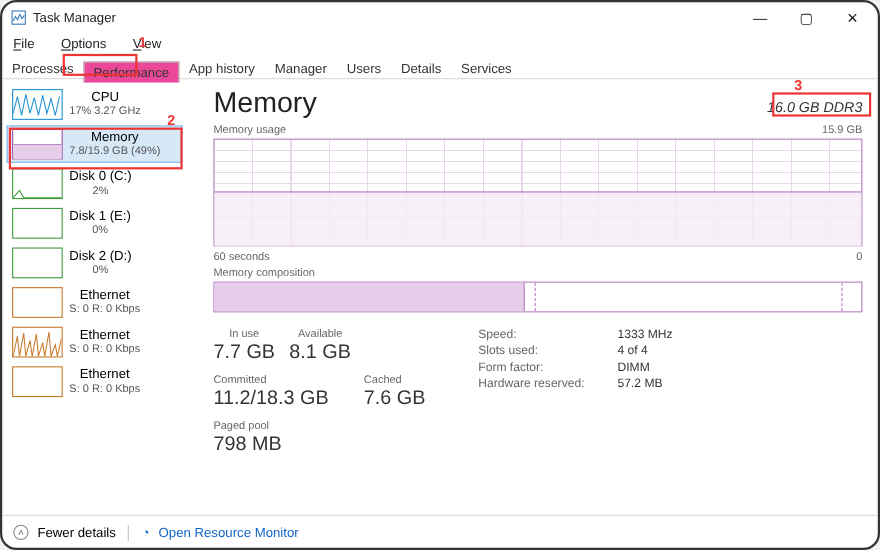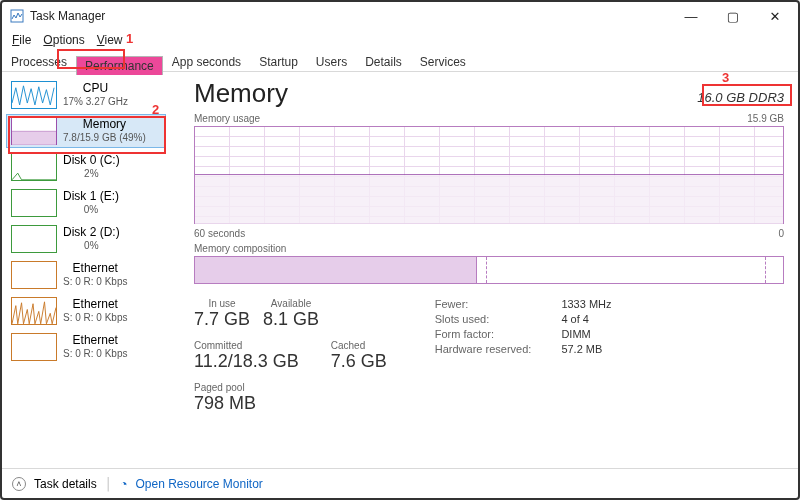--- a/index.html
+++ b/index.html
@@ -1,23 +1,23 @@
 <!DOCTYPE html>
 <html><head>
 <meta charset="utf-8">
 <style>
   * { box-sizing: border-box; font-family: "Segoe UI", Arial, sans-serif; }
   body { margin: 0; background:#f0f0f0; }
-  .frame { width:800px; height:500px; background:#fff; border:2px solid #333; border-radius:4px; position:relative; overflow:hidden; }
+  .frame { width:800px; height:500px; background:#fff; border:2px solid #333; border-radius:15px; position:relative; overflow:hidden; }
   .titlebar { height:28px; display:flex; align-items:center; justify-content:space-between; padding:0 2px 0 8px; }
   .titlebar-left { display:flex; align-items:center; gap:6px; font-size:12px; color:#222; }
   .app-icon svg { display:block; }
   .win-btns { display:flex; }
   .win-btn { width:42px; height:28px; display:flex; align-items:center; justify-content:center; font-size:13px; color:#222; }
-  .menubar { display:flex; gap:4px; padding:0 6px; font-size:12px; color:#222; height:20px; align-items:center; }
+  .menubar { display:flex; gap:16px; padding:0 6px; font-size:12px; color:#222; height:20px; align-items:center; }
   .menubar span { padding:0 4px; }
   .menubar span u { text-decoration:underline; }
   .tabbar { display:flex; border-bottom:1px solid #d9d9d9; margin-top:2px; font-size:12px; }
   .tab { padding:2px 8px; color:#333; border:1px solid transparent; border-bottom:none; position:relative; }
   .tab.sel { background:#ec4899; border-color:#b5b5b5; top:4px; }
   .body { display:flex; height:calc(500px - 28px - 20px - 22px - 28px - 4px); }
   .sidebar { width:168px; padding:6px 4px; overflow:hidden; }
   .side-item { display:flex; align-items:center; gap:6px; border:1px solid transparent; padding:2px 4px; margin-bottom:2px; }
   .side-item.sel { background:#d7e8f7; border:1px solid #7ab7e8; }
   .thumb { width:46px; height:28px; border:1px solid; background:#fff; position:relative; flex:none; }
@@ -73,22 +73,22 @@
 
   <div class="menubar">
     <span><u>F</u>ile</span>
     <span><u>O</u>ptions</span>
     <span><u>V</u>iew</span>
   </div>
 
   <div class="tabbar">
     <div class="tab">Processes</div>
     <div class="tab sel">Performance</div>
-    <div class="tab">App seconds</div>
-    <div class="tab">Startup</div>
+    <div class="tab">App history</div>
+    <div class="tab">Manager</div>
     <div class="tab">Users</div>
     <div class="tab">Details</div>
     <div class="tab">Services</div>
   </div>
 
   <div class="body">
 
     <div class="sidebar">
       <div class="side-item">
         <div class="thumb" style="border-color:#1e90d2">
@@ -211,36 +211,36 @@
               </div>
           </div>
           <div style="display:flex; gap:32px;">
             <div>
                 <div class="lbl">Paged pool</div>
                 <div class="val">798 MB</div>
               </div>
           </div>
         </div>
         <div class="sys-grid">
-          <span class="k">Fewer:</span>
+          <span class="k">Speed:</span>
             <span>1333 MHz</span>
           <span class="k">Slots used:</span>
             <span>4 of 4</span>
           <span class="k">Form factor:</span>
             <span>DIMM</span>
           <span class="k">Hardware reserved:</span>
             <span>57.2 MB</span>
         </div>
       </div>
     </div>
   </div>
 
   <div class="footer">
     <span class="chevup">˄</span>
-    <span>Task details</span>
+    <span>Fewer details</span>
     <span style="color:#bbb">│</span>
     <span style="color:#1066c5">◔</span>
     <a href="#">Open Resource Monitor</a>
   </div>
 
   <div class="annot" style="left:124px; top:29px;">1</div>
   <div class="annot-box" style="left:55px; top:47px; width:68px; height:20px;"></div>
   <div class="annot" style="left:150px; top:100px;">2</div>
   <div class="annot-box" style="left:6px; top:114px; width:158px; height:38px;"></div>
   <div class="annot" style="left:720px; top:68px;">3</div>

